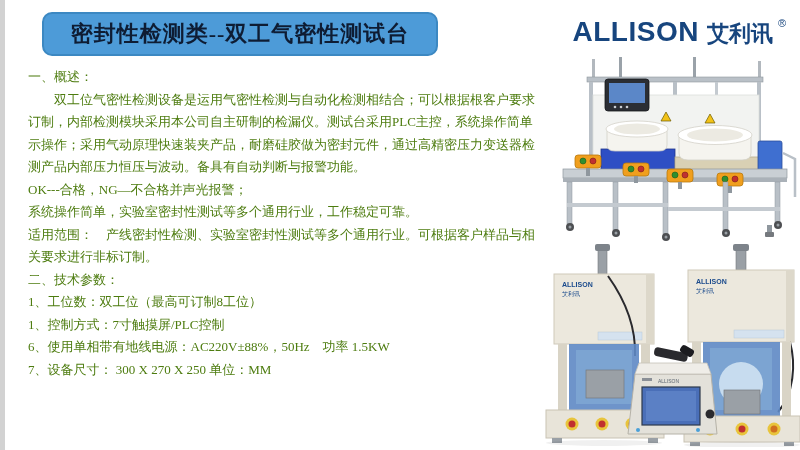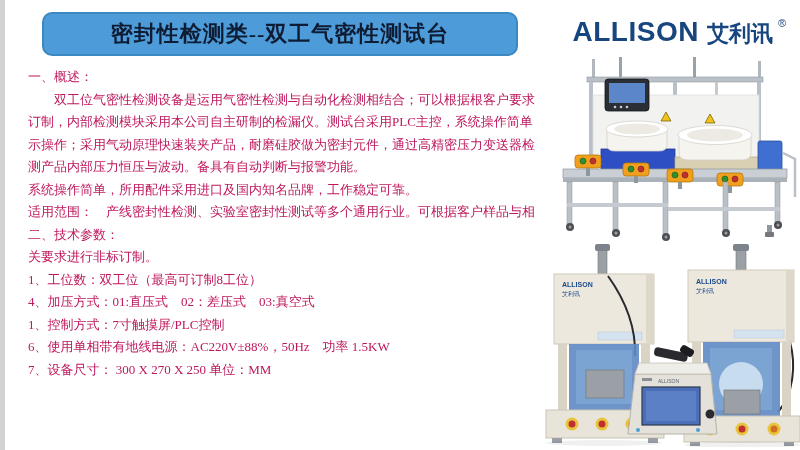--- a/index.html
+++ b/index.html
@@ -7,39 +7,39 @@
     width:800px;height:450px;position:relative;overflow:hidden;
     background:#ffffff;
     font-family:"Liberation Serif","DejaVu Serif",serif;
   }
   .edge-strip{
     position:absolute;left:0;top:0;width:5px;height:450px;
     background:#d2d2d2;
   }
   
   .title-banner{
-    position:absolute;left:42px;top:12px;width:476px;height:44px;
+    position:absolute;left:42px;top:12px;width:396px;height:44px;
     background:#4d9bd8;border:2px solid #3c88c2;border-radius:10px;
     display:flex;align-items:center;justify-content:center;
     font-size:22px;font-weight:bold;color:#0e1c33;
     letter-spacing:1px;box-sizing:border-box;
   }
   
   .logo{
     position:absolute;right:14px;top:16px;display:flex;align-items:baseline;
     color:#17457e;font-family:"Liberation Sans","DejaVu Sans",sans-serif;
     white-space:nowrap;
   }
   .logo .latin{font-size:28px;font-weight:800;letter-spacing:0.5px;}
   .logo .cjk{font-size:22px;font-weight:800;margin-left:8px;}
   .logo .reg{font-size:11px;margin-left:5px;position:relative;top:-14px;}
   
   .textcol{
     position:absolute;left:28px;top:66px;width:520px;
-    font-size:13px;line-height:22.5px;color:#be185d;
+    font-size:13px;line-height:22.5px;color:#4d7c0f;
   }
   .line{white-space:nowrap;}
   .line.indent{padding-left:26px;}
   
   .photo{position:absolute;}
   .photo svg{display:block;}
   #photo-top{left:545px;top:57px;width:255px;height:185px;}
   #photo-bottom{left:538px;top:244px;width:262px;height:203px;}
 </style>
 </head>
@@ -56,26 +56,26 @@
   <span class="cjk">艾利讯</span>
   <span class="reg">®</span>
 </div>
 
 <div class="textcol">
   <div class="line">一、概述：</div>
   <div class="line indent">双工位气密性检测设备是运用气密性检测与自动化检测相结合；可以根据根客户要求</div>
   <div class="line">订制，内部检测模块采用本公司自主研制的检漏仪。测试台采用PLC主控，系统操作简单</div>
   <div class="line">示操作；采用气动原理快速装夹产品，耐磨硅胶做为密封元件，通过高精密压力变送器检</div>
   <div class="line">测产品内部压力恒压与波动。备具有自动判断与报警功能。</div>
-  <div class="line">系统操作简单，所用配件采用进口及国内知名品牌，工作稳定可靠。</div>
+  <div class="line">OK---合格，NG—不合格并声光报警；</div>
+  <div class="line">系统操作简单，实验室密封性测试等多个通用行业，工作稳定可靠。</div>
   <div class="line">适用范围：　产线密封性检测、实验室密封性测试等多个通用行业。可根据客户样品与相</div>
+  <div class="line">关要求进行非标订制。</div>
   <div class="line">二、技术参数：</div>
-  <div class="line">关要求进行非标订制。</div>
   <div class="line">1、工位数：双工位（最高可订制8工位）</div>
-  <div class="line">4、加压方式：01:直压式　02：差压式　03:真空式</div>
   <div class="line">1、控制方式：7寸触摸屏/PLC控制</div>
   <div class="line">6、使用单相带有地线电源：AC220V±88%，50Hz　功率 1.5KW</div>
   <div class="line">7、设备尺寸： 300 X 270 X 250 单位：MM</div>
 </div>
 
 <div class="photo" id="photo-top">
 <svg viewBox="0 0 255 185" width="255" height="185">
 
   <g>
     <rect x="74" y="0" width="3" height="25" fill="#9aa2a9"></rect>

